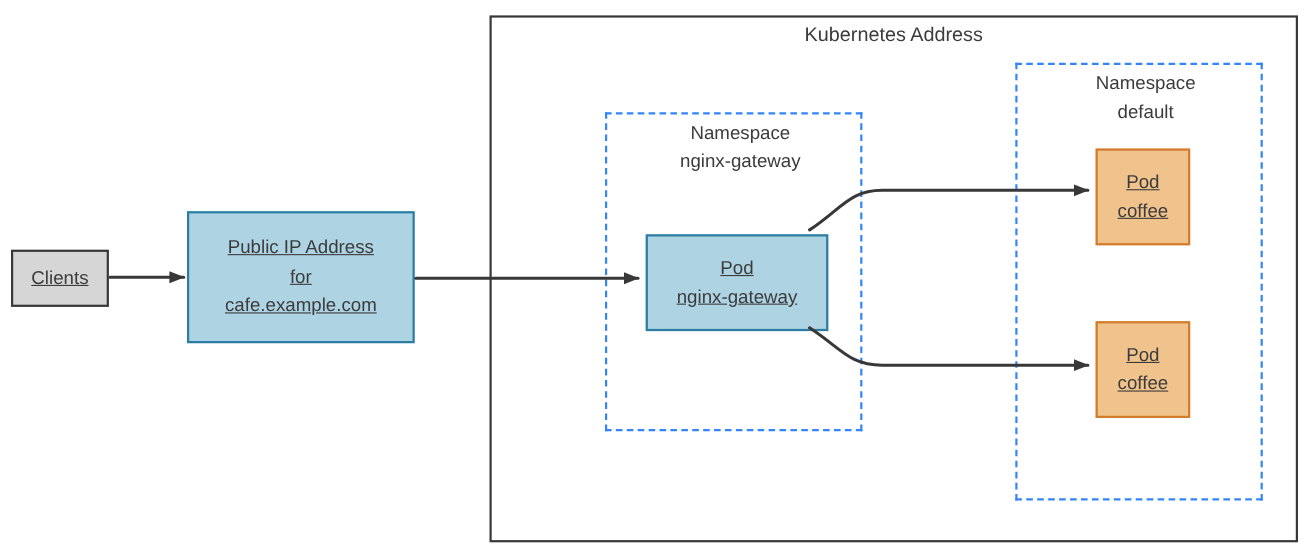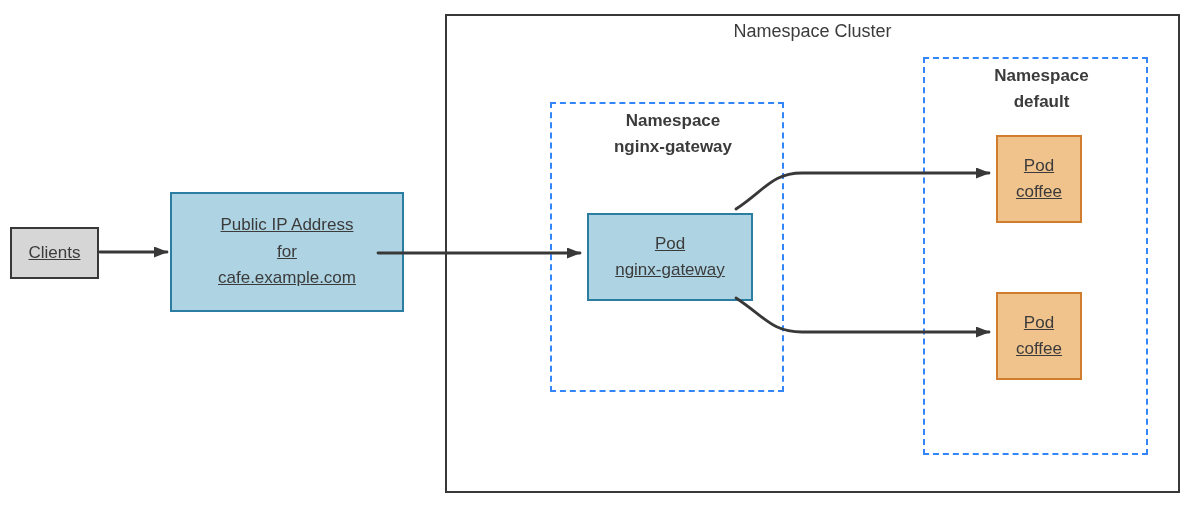--- a/index.html
+++ b/index.html
@@ -41,21 +41,21 @@
     justify-content: center;
     text-decoration: underline;
   }
   .node-clients {
     left: 10px; top: 227px; width: 89px; height: 52px;
     background: var(--node-gray-fill);
     border: 2px solid var(--outline);
     justify-content: center;
   }
   .node-public-ip {
-    left: 170px; top: 192px; width: 234px; height: 120px;
+    left: 170px; top: 192px; width: 207px; height: 120px;
     background: var(--node-blue-fill);
     border: 2px solid var(--node-blue-border);
   }
   .cluster {
     position: absolute;
     left: 445px; top: 14px; width: 735px; height: 479px;
     border: 2px solid var(--outline);
     background: var(--background);
   }
   .cluster-title {
@@ -65,21 +65,21 @@
     font-size: 18px;
     color: var(--text);
   }
   .namespace {
     position: absolute;
     border: 2px dashed var(--namespace-dash-border);
     background: transparent;
   }
   .namespace .ns-label {
     position: absolute;
-    left: 12px; right: 0; top: 4px; font-weight: bold;
+    left: 12px; right: 0; top: 4px;
   }
   .ns-gateway { left: 103px; top: 86px; width: 234px; height: 290px; }
   .ns-default { left: 476px; top: 41px; width: 225px; height: 398px; }
   .node-pod-gateway {
     left: 35px; top: 109px; width: 166px; height: 88px;
     background: var(--node-blue-fill);
     border: 2px solid var(--node-blue-border);
   }
   .node-coffee {
     width: 86px; height: 88px;
@@ -111,21 +111,21 @@
     <span class="label">Clients</span>
   </div>
 
   <div class="node node-public-ip">
     <span class="label">Public IP Address
 for
 cafe.example.com</span>
   </div>
 
   <div class="cluster">
-    <div class="cluster-title">Namespace Cluster</div>
+    <div class="cluster-title">Kubernetes Address</div>
 
     <div class="namespace ns-gateway">
       <div class="label ns-label">Namespace
 nginx-gateway</div>
       <div class="node node-pod-gateway">
         <span class="label">Pod
 nginx-gateway</span>
       </div>
     </div>
 

